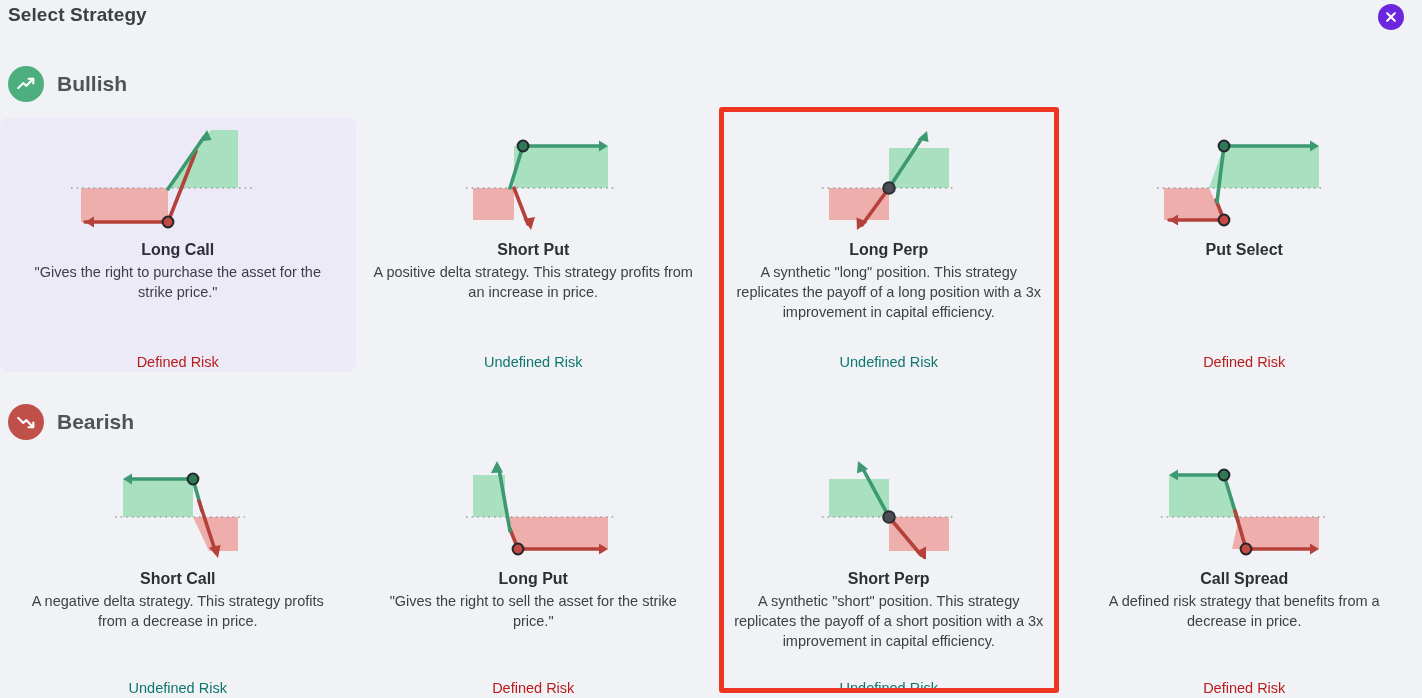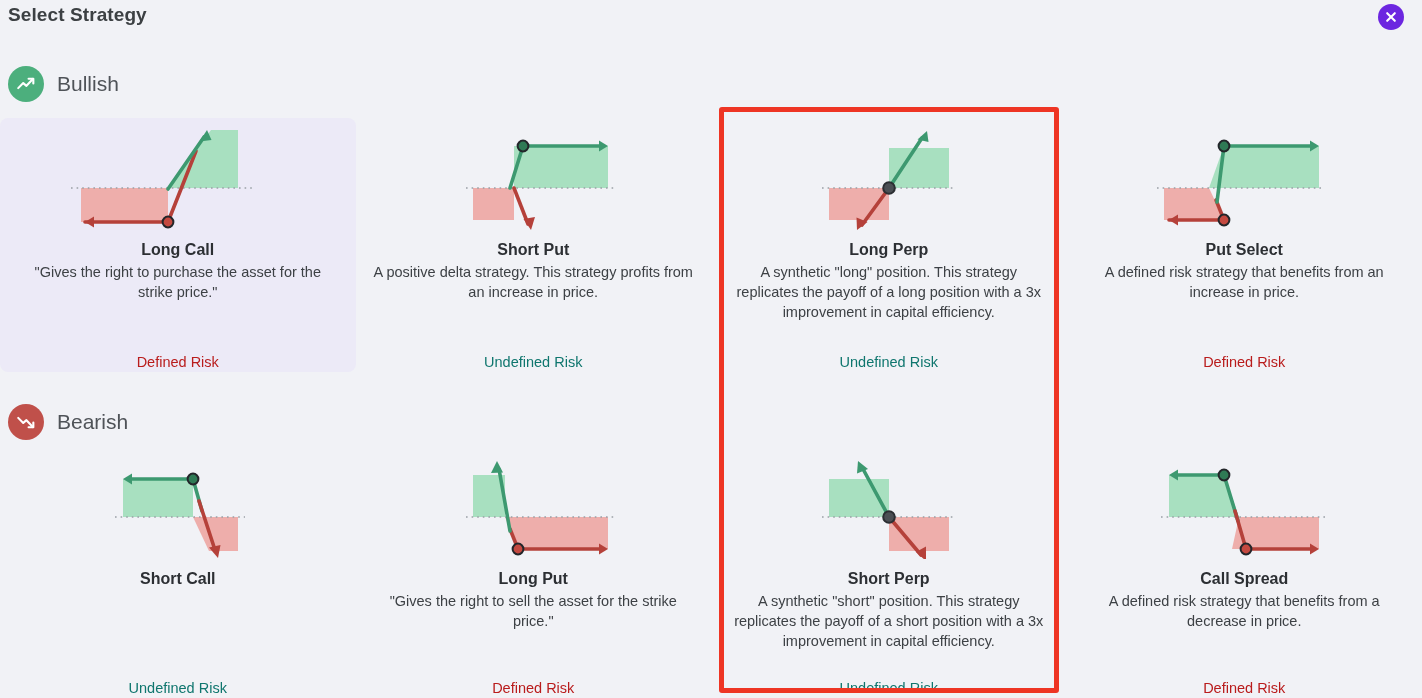--- a/index.html
+++ b/index.html
@@ -51,21 +51,21 @@
   .sec-icon {
     width: 36px; height: 36px;
     border-radius: 50%;
     display: flex; align-items: center; justify-content: center;
     flex: 0 0 auto;
   }
   .sec-icon.up   { background: #4caf7d; }
   .sec-icon.down { background: #c0504a; }
   .sec-label {
     font-size: 21px;
-    font-weight: normal;
+    font-weight: bold;
     color: #4f5358;
   }
 
   
   .grid {
     position: absolute;
     left: 0;
     width: 1267px;
     display: grid;
     grid-template-columns: repeat(4, 355.5px);
@@ -220,21 +220,20 @@
           <path d="M95 100 L40 100" stroke="#b5413a" stroke-width="3.6" fill="none" stroke-linecap="round"></path>
           <path d="M40 100 L49 94.5 L49 105.5 Z" fill="#b5413a"></path>
           <path d="M95 100 L87 80" stroke="#b5413a" stroke-width="3.6" fill="none" stroke-linecap="round"></path>
           <path d="M88 82 L95 26 L184 26" stroke="#3d9970" stroke-width="3.6" fill="none" stroke-linecap="round" stroke-linejoin="round"></path>
           <path d="M190 26 L181 20.5 L181 31.5 Z" fill="#3d9970"></path>
           <circle cx="95" cy="100" r="5.4" fill="#c44940" stroke="#23262a" stroke-width="2"></circle>
           <circle cx="95" cy="26" r="5.4" fill="#2f7a55" stroke="#23262a" stroke-width="2"></circle>
         </svg>
       </div>
       <div class="card-title">Put Select</div>
-      <div class="card-desc">A defined risk strategy that benefits from an increase in price.</div>
       <div class="risk defined">Defined Risk</div>
     </div>
   </div>
 
   <div class="section-head bearish">
     <span class="sec-icon down">
       <svg width="22" height="22" viewBox="0 0 24 24">
         <path d="M3.5 7.5 L9 13 L12.5 10 L19.5 17.5" stroke="#ffffff" stroke-width="2.3" fill="none" stroke-linecap="round" stroke-linejoin="round"></path>
         <path d="M14.8 17.7 L20 17.7 L20 12.6" stroke="#ffffff" stroke-width="2.3" fill="none" stroke-linecap="round" stroke-linejoin="round"></path>
       </svg>
@@ -252,20 +251,21 @@
           <line x1="52" y1="68" x2="182" y2="68" stroke="#9aa0a6" stroke-width="1.4" stroke-dasharray="1.6 4"></line>
           <path d="M130 30 L66 30" stroke="#3d9970" stroke-width="3.6" fill="none" stroke-linecap="round"></path>
           <path d="M60 30 L69 24.5 L69 35.5 Z" fill="#3d9970"></path>
           <path d="M130 30 L139 62" stroke="#3d9970" stroke-width="3.6" fill="none" stroke-linecap="round"></path>
           <path d="M136 52 L152 101" stroke="#b5413a" stroke-width="3.6" fill="none" stroke-linecap="round"></path>
           <path d="M155 109 L146 98.5 L157.5 96 Z" fill="#b5413a"></path>
           <circle cx="130" cy="30" r="5.4" fill="#2f7a55" stroke="#23262a" stroke-width="2"></circle>
         </svg>
       </div>
       <div class="card-title">Short Call</div>
+      <div class="card-desc">A negative delta strategy. This strategy profits from a decrease in price.</div>
       <div class="risk undefined">Undefined Risk</div>
     </div>
 
     <div class="card">
       <div class="chart-wrap">
         <svg width="230" height="110" viewBox="0 0 230 110">
           <path d="M55 26 L87 26 L87 68 L55 68 Z" fill="#a8e0c0"></path>
           <path d="M87 68 L190 68 L190 100 L100 100 Z" fill="#eeaeab"></path>
           <line x1="48" y1="68" x2="196" y2="68" stroke="#9aa0a6" stroke-width="1.4" stroke-dasharray="1.6 4"></line>
           <path d="M100 100 L184 100" stroke="#b5413a" stroke-width="3.6" fill="none" stroke-linecap="round"></path>

